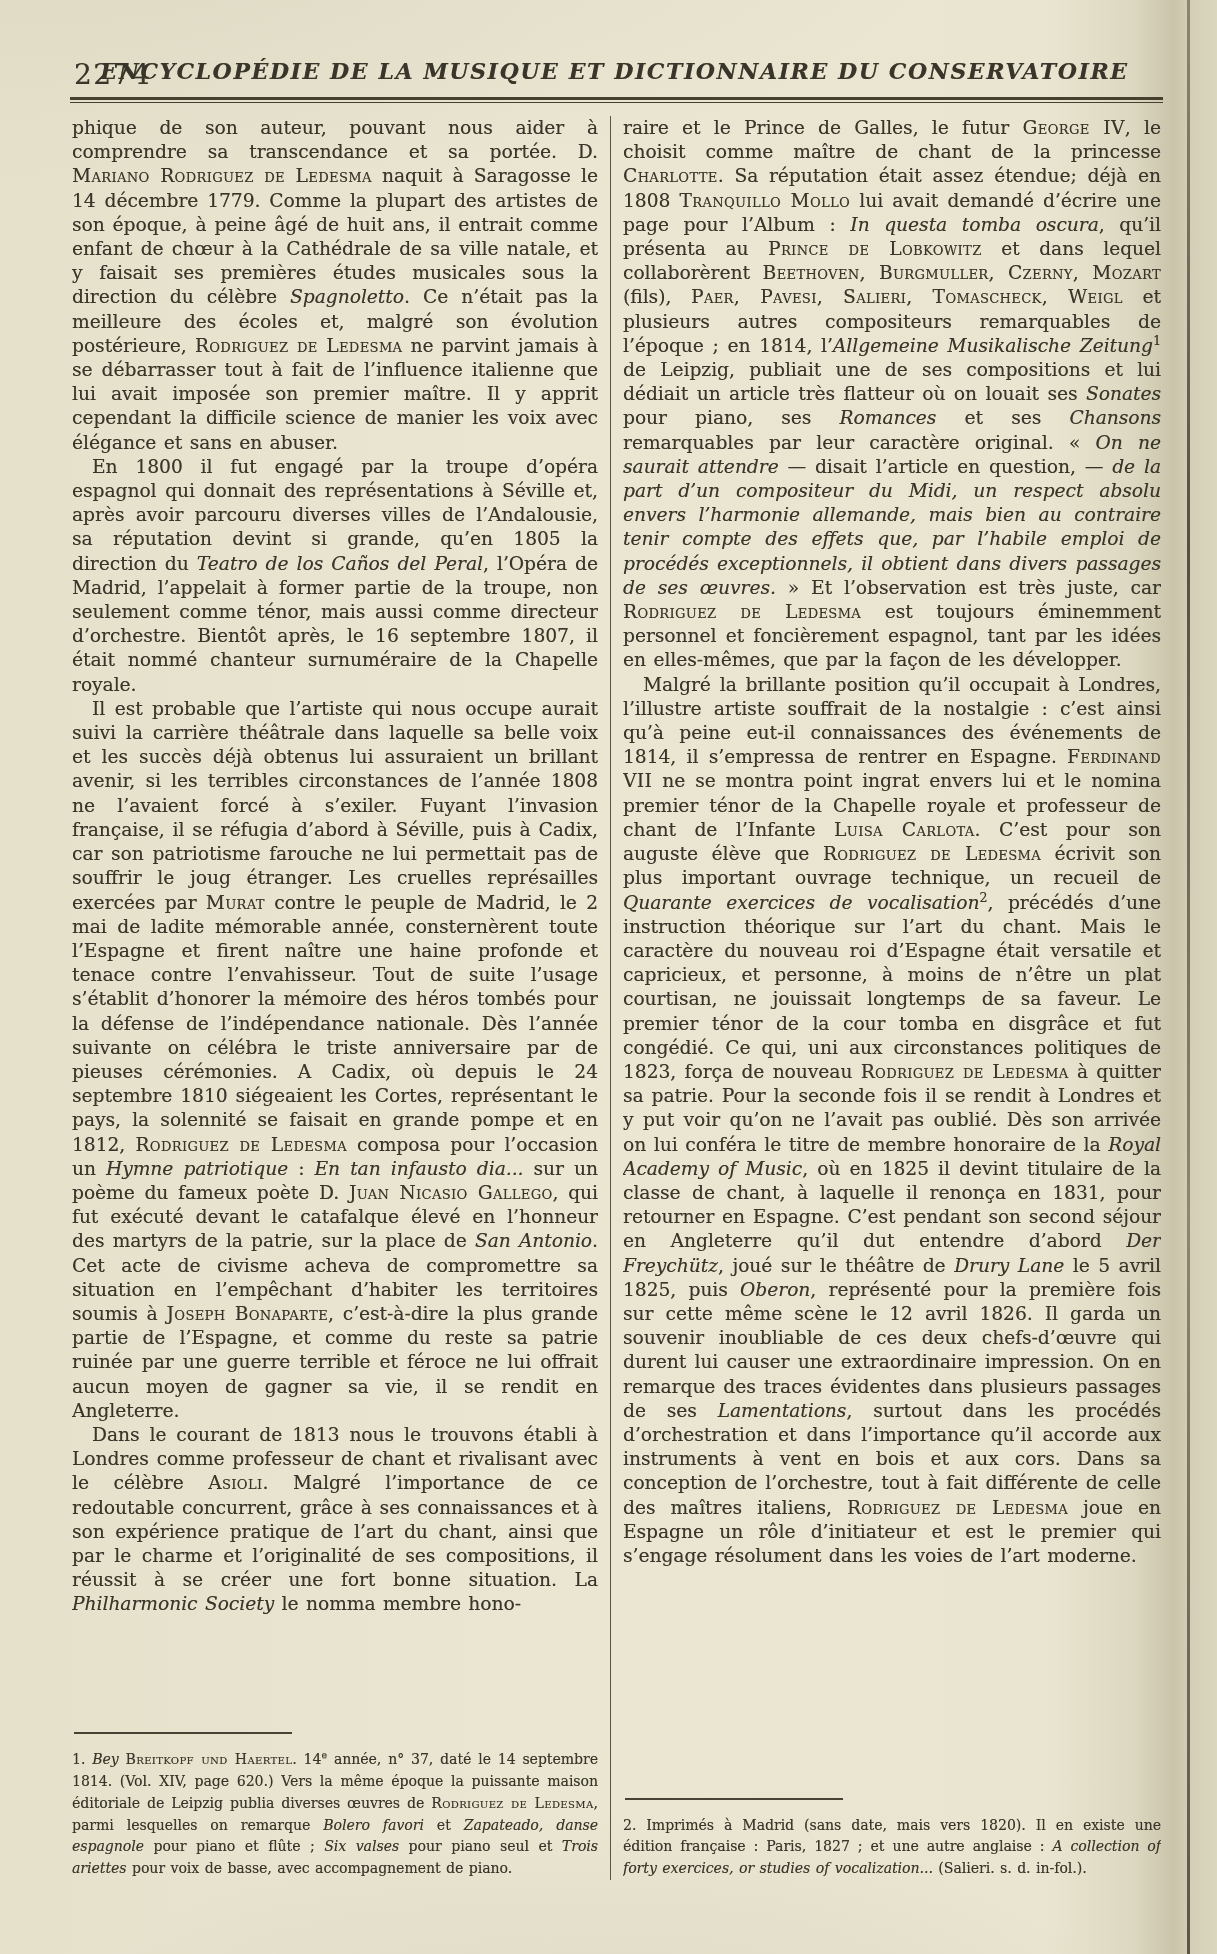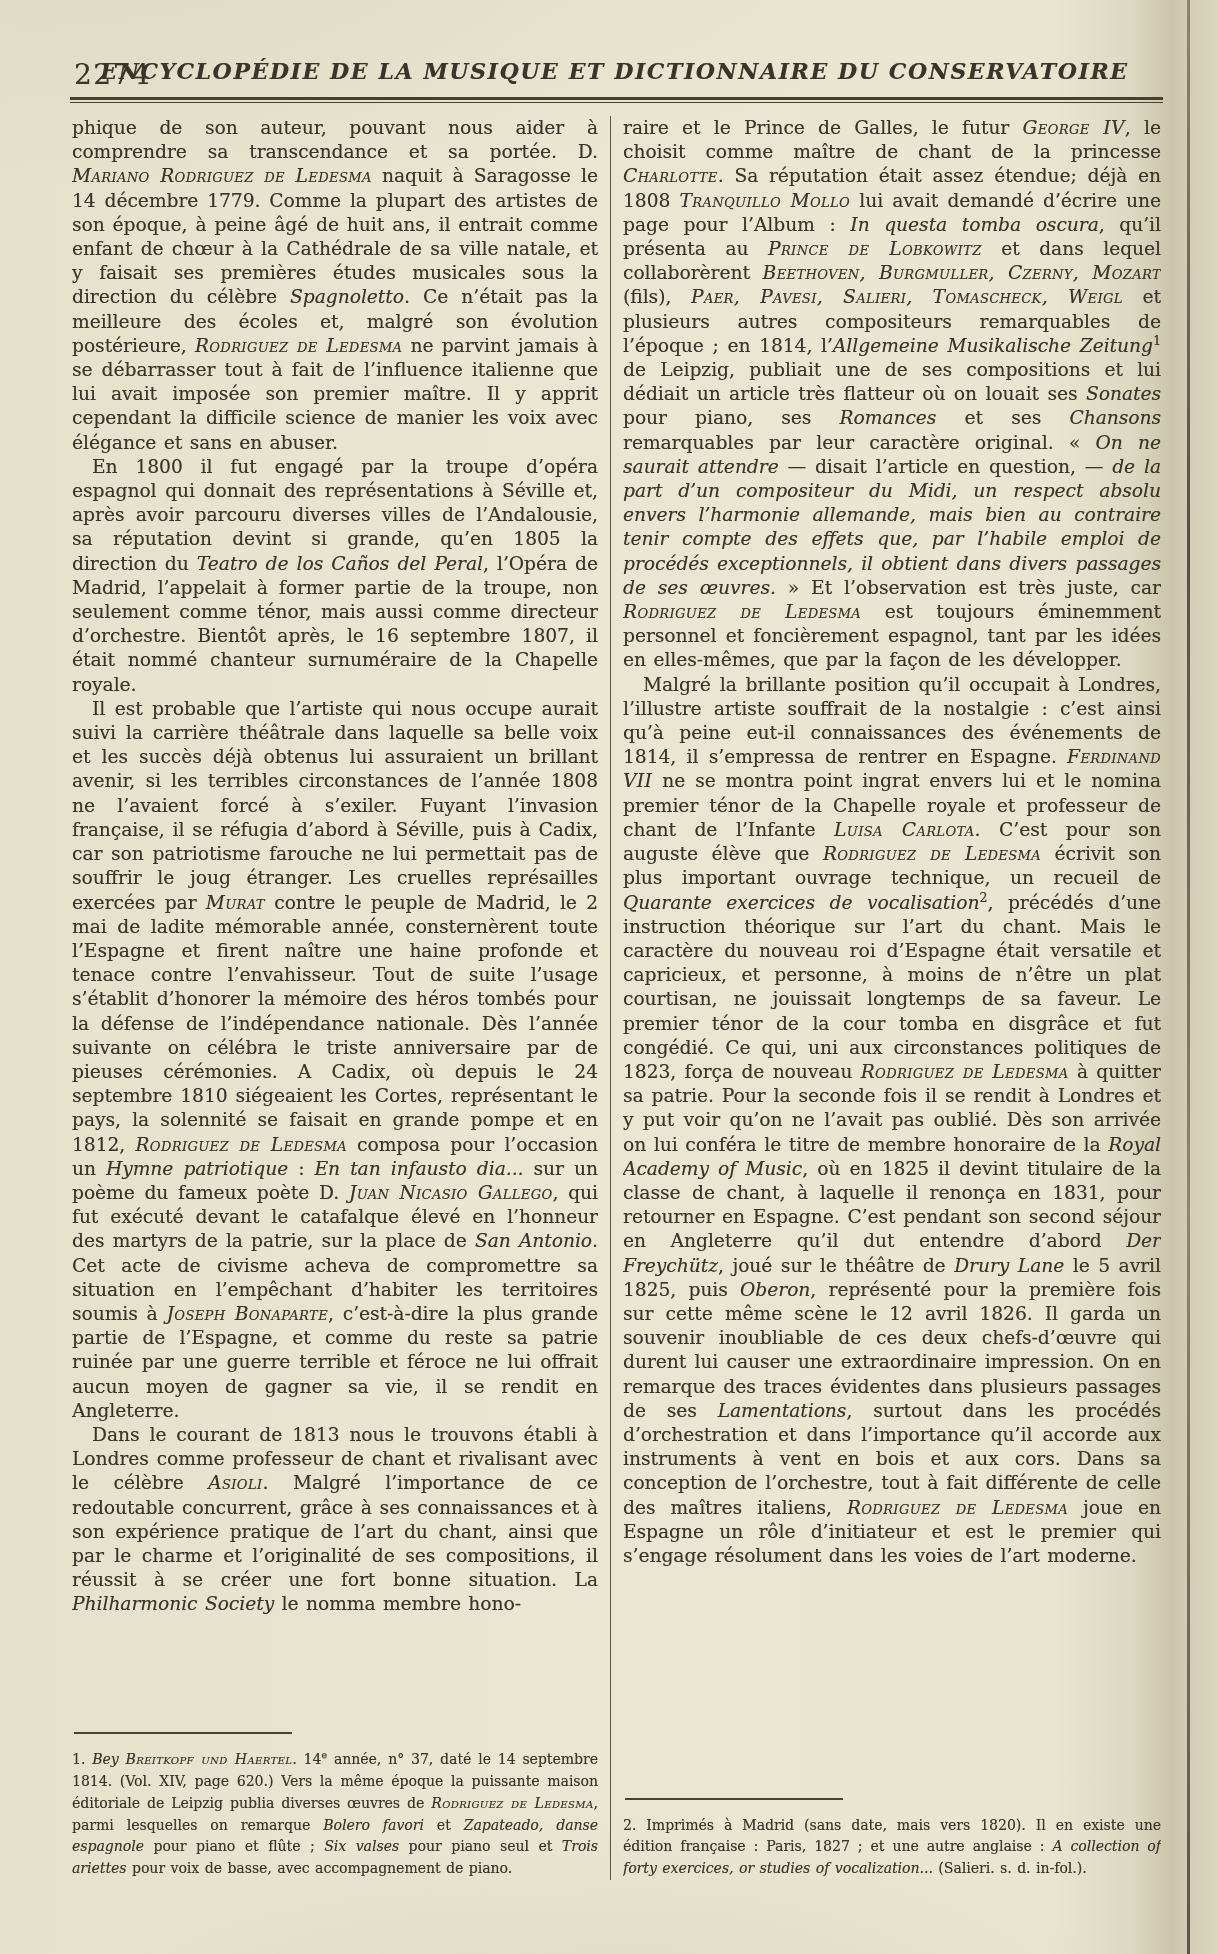--- a/index.html
+++ b/index.html
@@ -23,21 +23,21 @@
     border-top:3px solid #45402f;border-bottom:1px solid #45402f;}
   .columns{position:absolute;top:116px;left:72px;right:56px;bottom:74px;display:flex;}
   .col{display:flex;flex-direction:column;overflow:hidden;flex:1 1 0;}
   .col.left{flex-basis:525px;}
   .col.right{flex-basis:537px;}
   .divider{width:1px;background:#5a5443;margin:0 12px;align-self:stretch;}
   .body-text{font-size:18.6px;line-height:24.2px;text-align:justify;word-spacing:1.5px;}
   .para{margin:0;}
   .para.indent{text-indent:20px;}
   .sp-i{font-style:italic;}
-  .sp-sc{font-variant:small-caps;letter-spacing:0.4px;font-style:italic;}
+  .sp-sc{font-variant:small-caps;letter-spacing:0.4px;}
   sup.sp-sup{font-size:68%;line-height:0;}
   .footnote{margin-top:auto;}
   .fn-rule{width:218px;border-top:2px solid #474233;margin:0 0 15px 2px;}
   .footnote-text{font-size:14px;line-height:21.8px;text-align:justify;word-spacing:1px;}
   .body-text,.footnote-text,.title,.pagenum{text-shadow:0.2px 0.2px 0.45px rgba(56,50,38,0.5);}
 </style>
 </head>
 <body>
 
 <div class="page">

